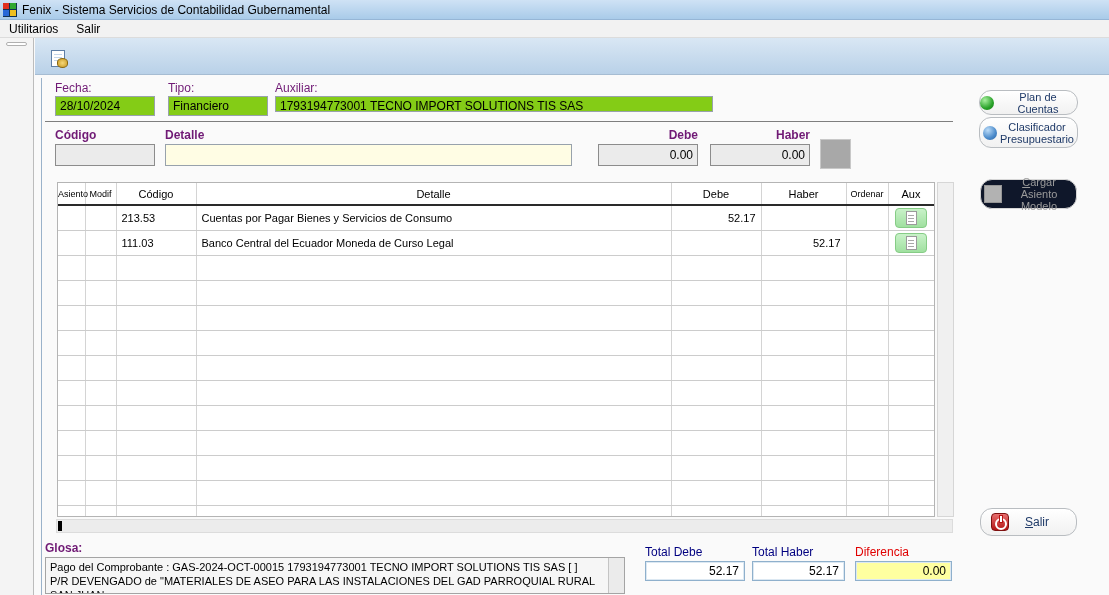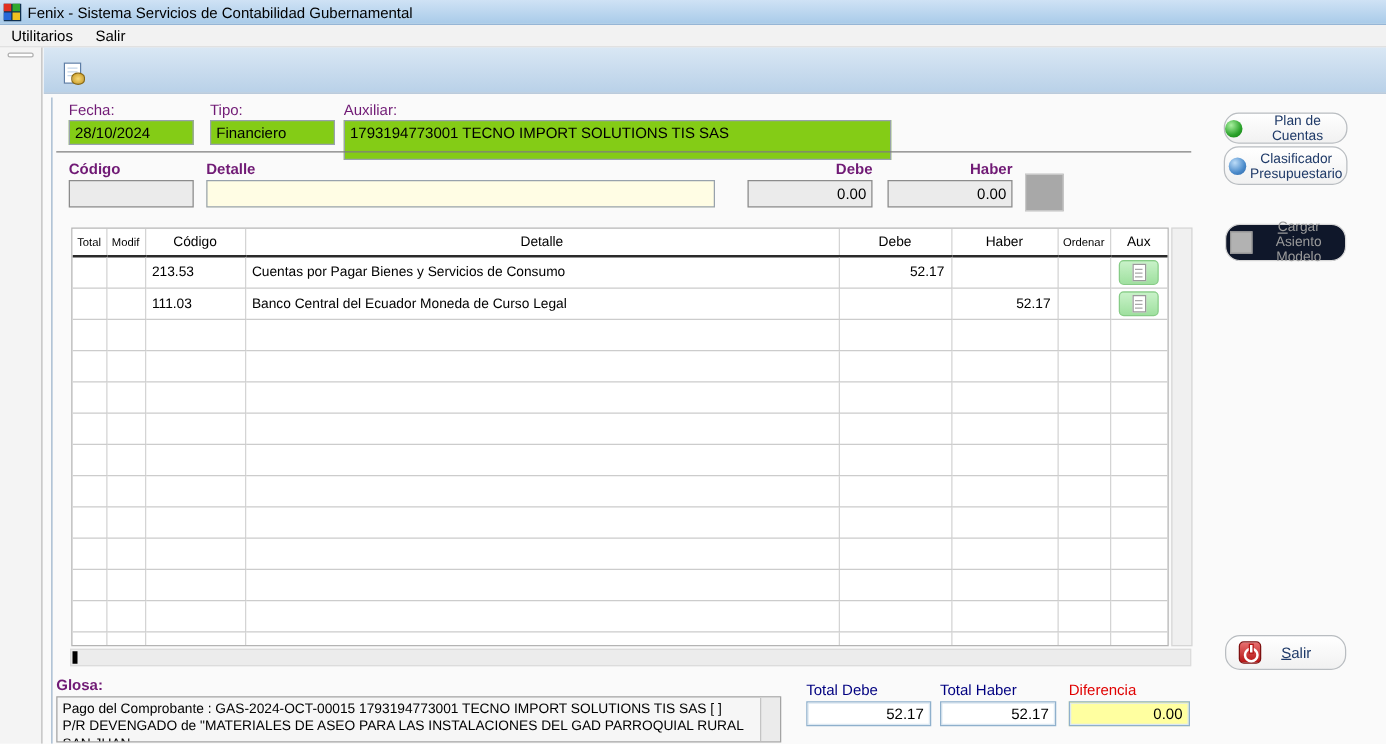--- a/index.html
+++ b/index.html
@@ -137,21 +137,21 @@
 
   <div class="left-frame-line"></div>
 
   <span class="lbl" style="left:55px; top:81px;">Fecha:</span>
   <span class="field" style="left:55px; top:96px; width:100px; height:20px;">28/10/2024</span>
 
   <span class="lbl" style="left:168px; top:81px;">Tipo:</span>
   <span class="field" style="left:168px; top:96px; width:100px; height:20px;">Financiero</span>
 
   <span class="lbl" style="left:275px; top:81px;text-align:right;">Auxiliar:</span>
-  <span class="field" style="left:275px; top:96px; width:438px; height:32px;">1793194773001   TECNO IMPORT SOLUTIONS TIS SAS</span>
+  <span class="field" style="left:275px; top:96px; width:438px; height:16px;">1793194773001   TECNO IMPORT SOLUTIONS TIS SAS</span>
 
   <div class="sep-line"></div>
 
   <span class="lbl b" style="left:55px; top:128px;">Código</span>
   <span class="field gray" style="left:55px; top:144px; width:100px; height:22px; line-height:20px;"></span>
 
   <span class="lbl b" style="left:165px; top:128px;">Detalle</span>
   <span class="field yellow" style="left:165px; top:144px; width:407px; height:22px; line-height:20px;"></span>
 
   <span class="lbl b" style="left:598px; top:128px; width:100px; text-align:right;">Debe</span>
@@ -169,21 +169,21 @@
           <col class="col-modif">
           <col class="col-codigo">
           <col class="col-detalle">
         <col class="col-debe">
           <col class="col-haber">
           <col class="col-ordenar">
           <col class="col-aux">
       </colgroup>
       <thead>
         <tr>
-          <th class="small">Total</th>
+          <th class="small">Asiento</th>
           <th class="small">Modif</th>
           <th>Código</th>
           <th>Detalle</th>
           <th>Debe</th>
           <th>Haber</th>
           <th class="small">Ordenar</th>
           <th>Aux</th>
         </tr>
       </thead>
       <tbody>

